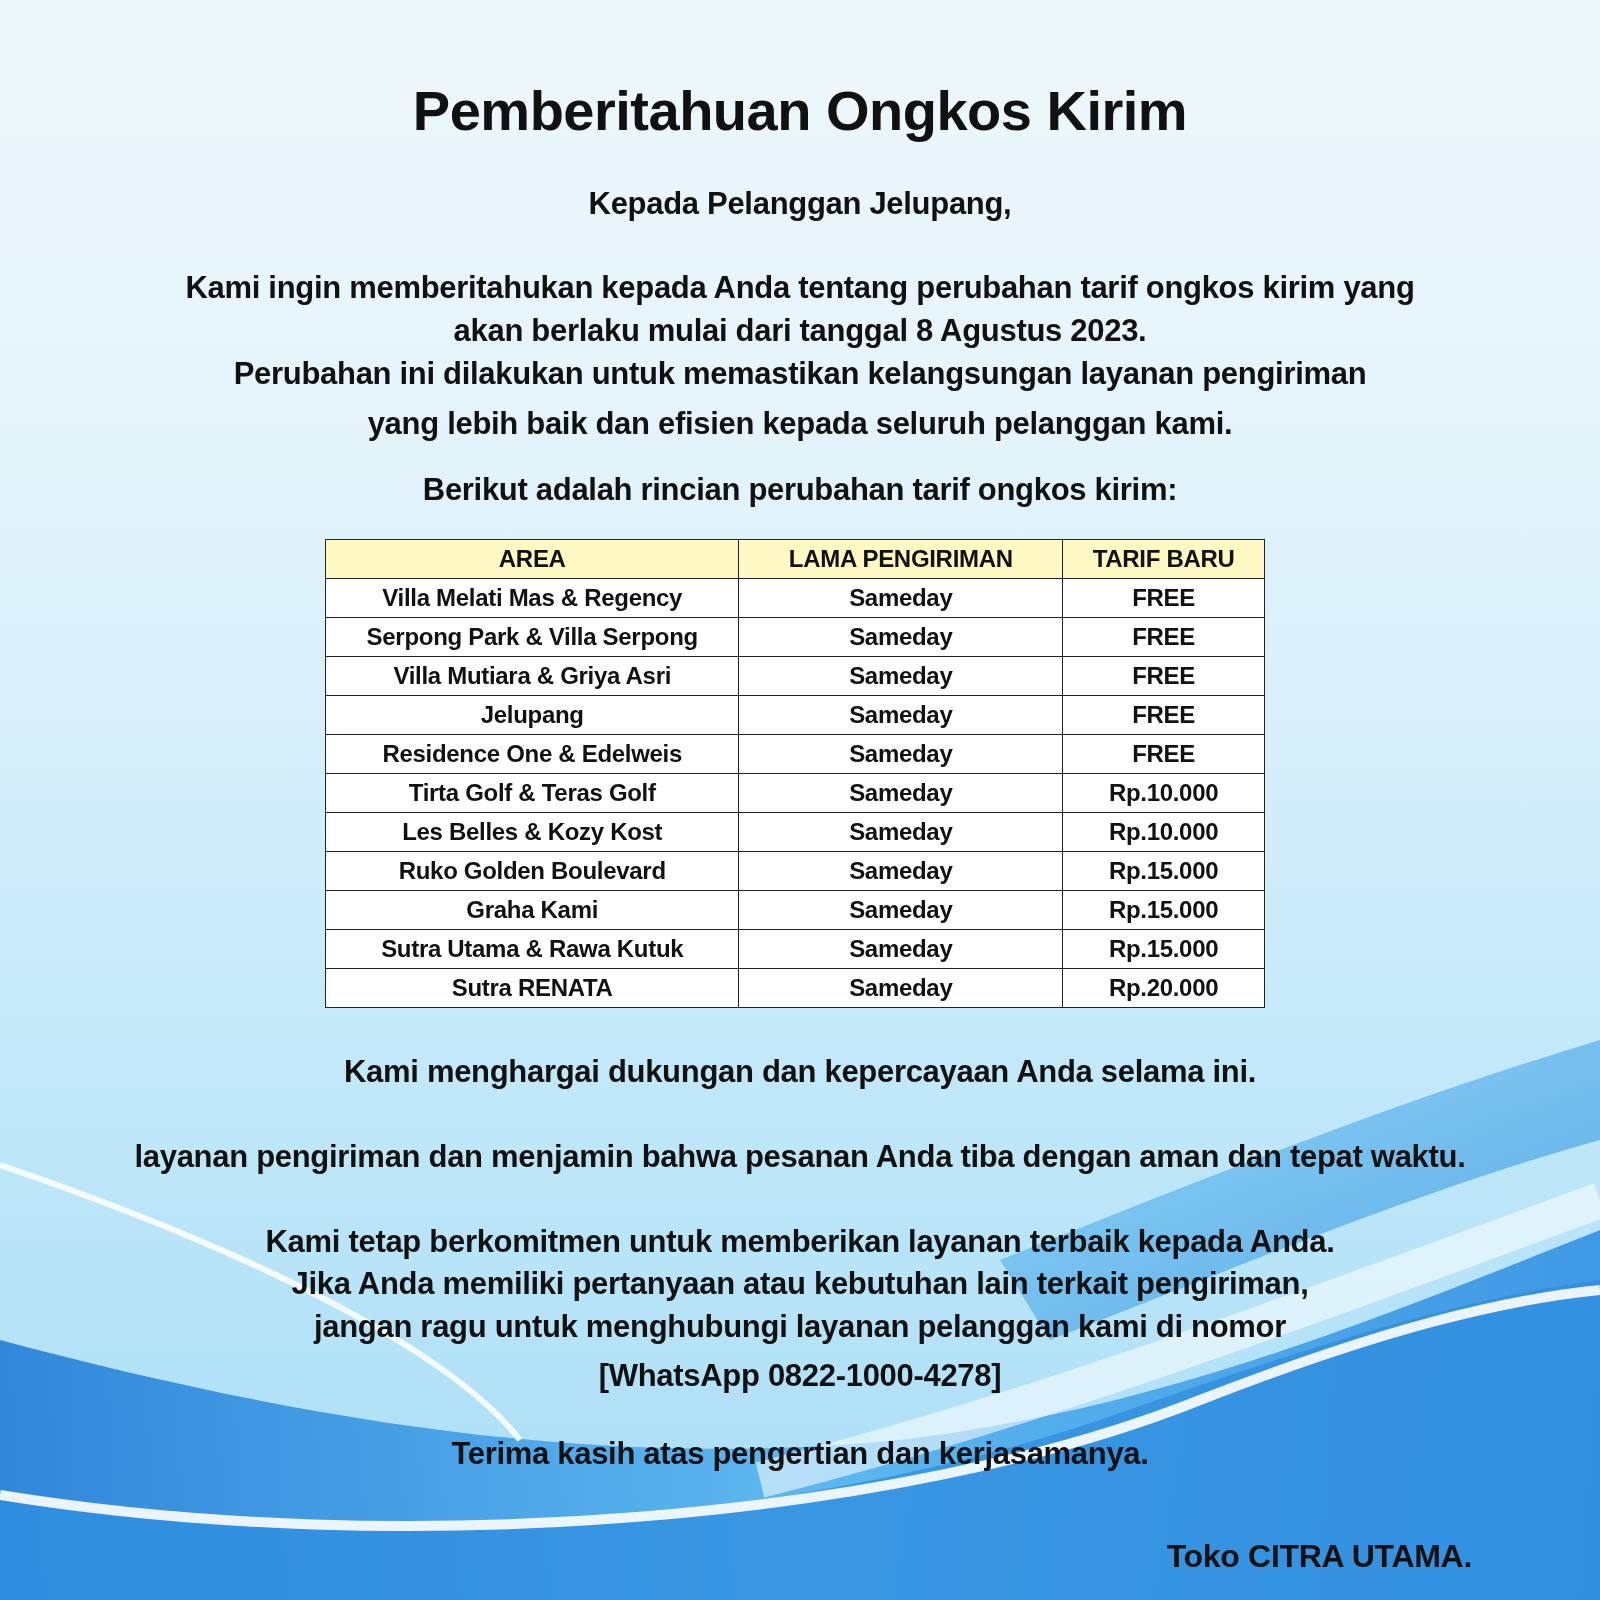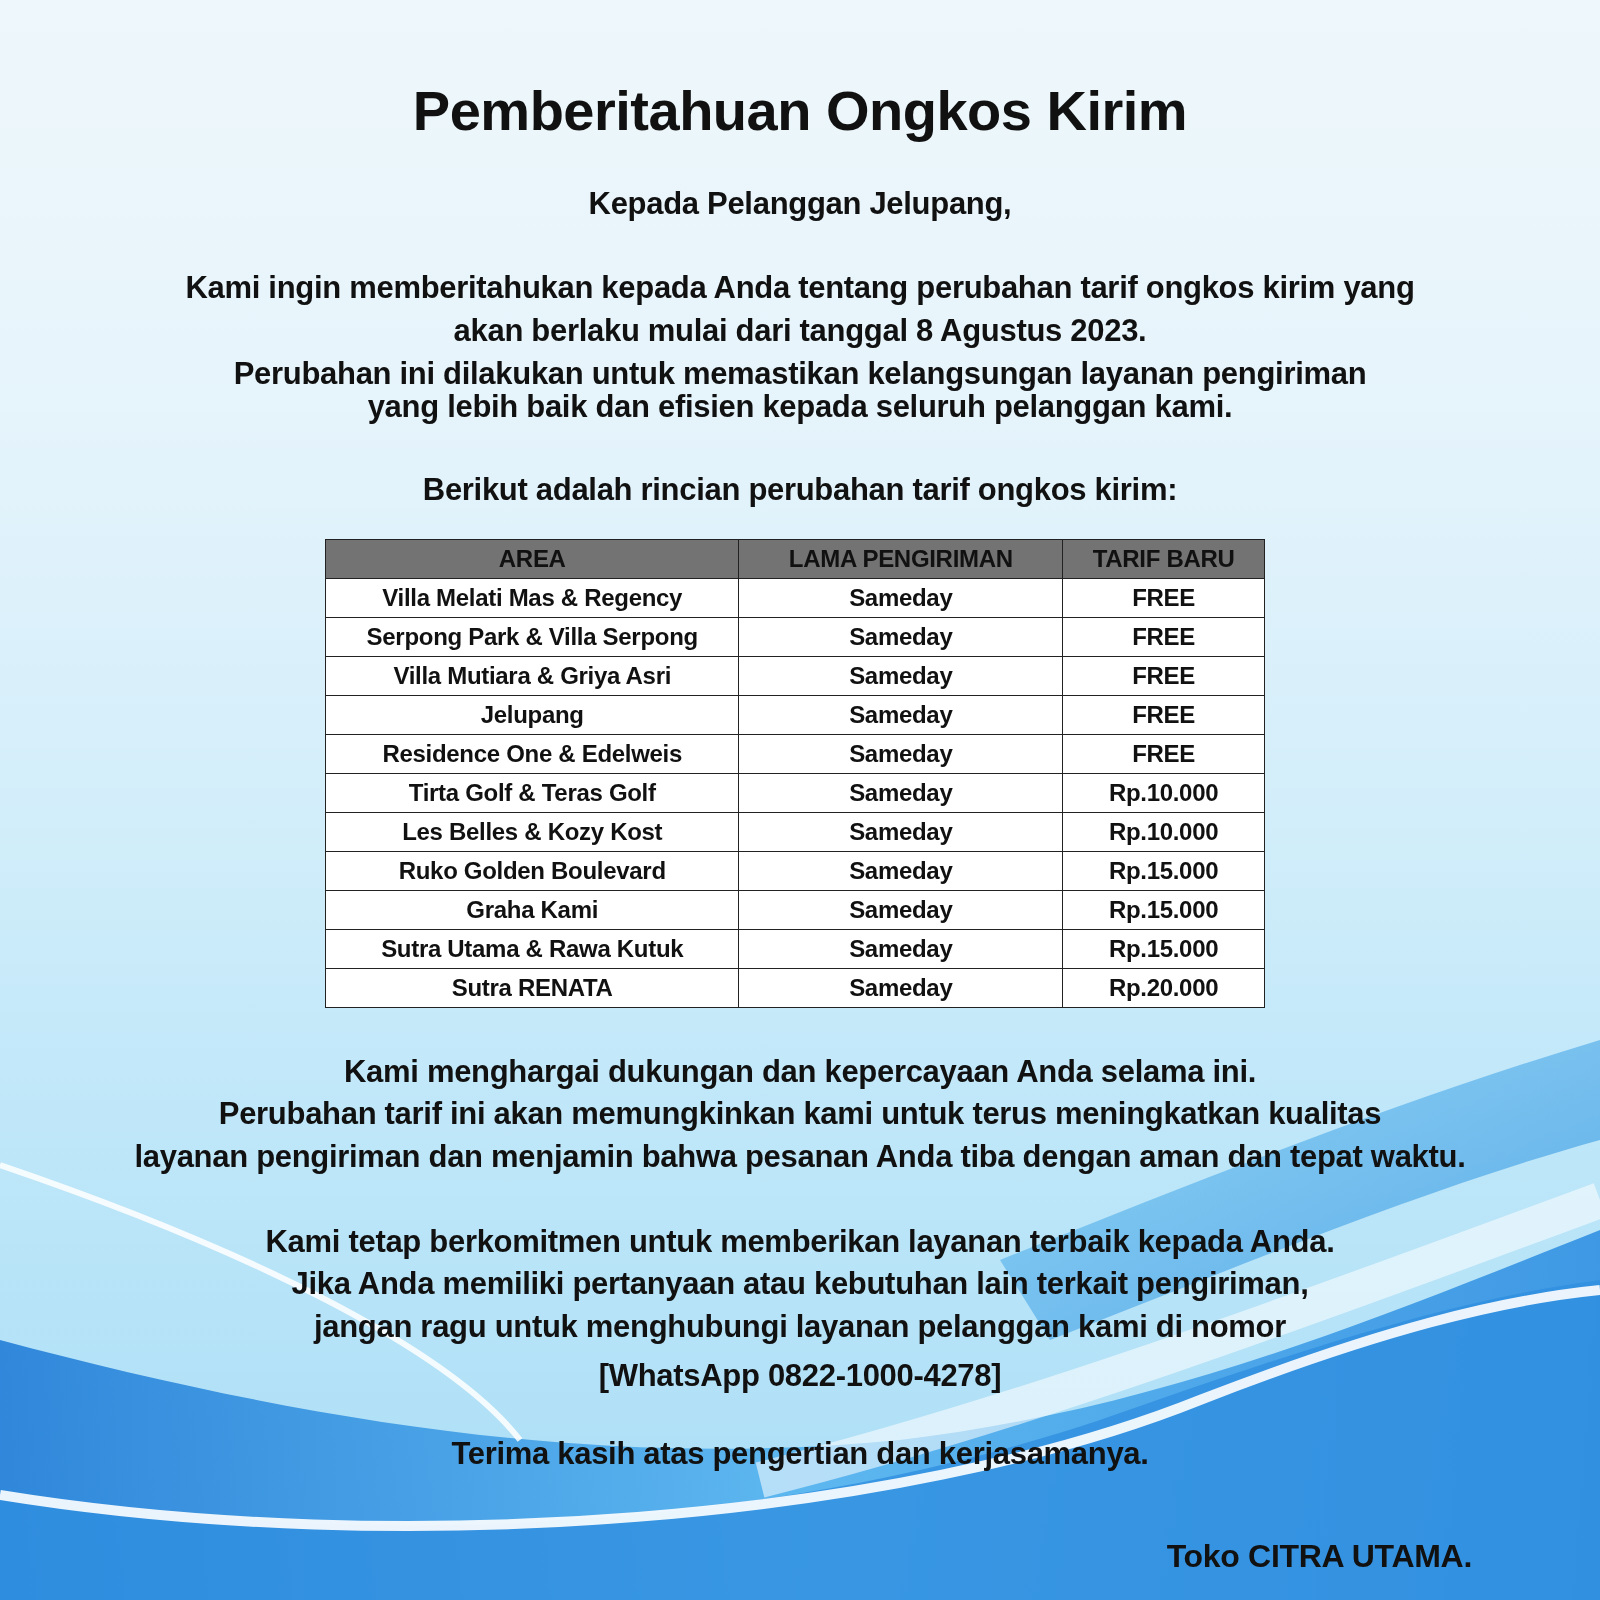--- a/index.html
+++ b/index.html
@@ -20,21 +20,21 @@
 
     table.rates {
       position: absolute; left: 325px; top: 539px; width: 940px;
       border-collapse: collapse; font-size: 24px; font-weight: bold;
       background: #ffffff;
     }
     table.rates th, table.rates td {
       border: 1.5px solid #222; height: 38px; padding: 0; text-align: center;
       letter-spacing: -0.3px;
     }
-    table.rates th { background: #737373; font-weight: bold; }
+    table.rates th { background: #fef9c3; font-weight: bold; }
     col.c1 { width: 414px; } col.c2 { width: 324px; } col.c3 { width: 202px; }
   </style>
 </head>
 <body>
 
 <svg class="bg" width="1600" height="1600" viewBox="0 0 1600 1600">
   <defs>
     <linearGradient id="g1" x1="0" y1="0" x2="1" y2="0">
       <stop offset="0" stop-color="#1a78d6"></stop>
       <stop offset="0.5" stop-color="#4fb0ee"></stop>
@@ -54,21 +54,21 @@
 </svg>
 
 <div class="content">
   <div class="title">Pemberitahuan Ongkos Kirim</div>
 
   <div class="line" style="top:186px;">Kepada Pelanggan Jelupang,</div>
 
   <div class="line" style="top:270px;">Kami ingin memberitahukan kepada Anda tentang perubahan tarif ongkos kirim yang</div>
   <div class="line" style="top:313px;">akan berlaku mulai dari tanggal 8 Agustus 2023.</div>
   <div class="line" style="top:356px;">Perubahan ini dilakukan untuk memastikan kelangsungan layanan pengiriman</div>
-  <div class="line" style="top:389px;">yang lebih baik dan efisien kepada seluruh pelanggan kami.</div>
+  <div class="line" style="top:406px;">yang lebih baik dan efisien kepada seluruh pelanggan kami.</div>
 
   <div class="line" style="top:472px;">Berikut adalah rincian perubahan tarif ongkos kirim:</div>
 
   <table class="rates">
     <colgroup>
         <col class="c1">
         <col class="c2">
         <col class="c3">
       </colgroup>
     <thead>
@@ -131,21 +131,20 @@
         </tr>
       <tr>
           <td>Sutra RENATA</td>
           <td>Sameday</td>
           <td>Rp.20.000</td>
         </tr>
     </tbody>
   </table>
 
   <div class="line" style="top:1054px;">Kami menghargai dukungan dan kepercayaan Anda selama ini.</div>
-  <div class="line" style="top:1096px;">Perubahan tarif ini akan memungkinkan kami untuk terus meningkatkan kualitas</div>
   <div class="line" style="top:1139px;">layanan pengiriman dan menjamin bahwa pesanan Anda tiba dengan aman dan tepat waktu.</div>
 
   <div class="line" style="top:1224px;">Kami tetap berkomitmen untuk memberikan layanan terbaik kepada Anda.</div>
   <div class="line" style="top:1266px;">Jika Anda memiliki pertanyaan atau kebutuhan lain terkait pengiriman,</div>
   <div class="line" style="top:1309px;">jangan ragu untuk menghubungi layanan pelanggan kami di nomor</div>
   <div class="line" style="top:1358px;">[WhatsApp 0822-1000-4278]</div>
 
   <div class="line" style="top:1436px;">Terima kasih atas pengertian dan kerjasamanya.</div>
 
   <div class="signature">Toko CITRA UTAMA.</div>

